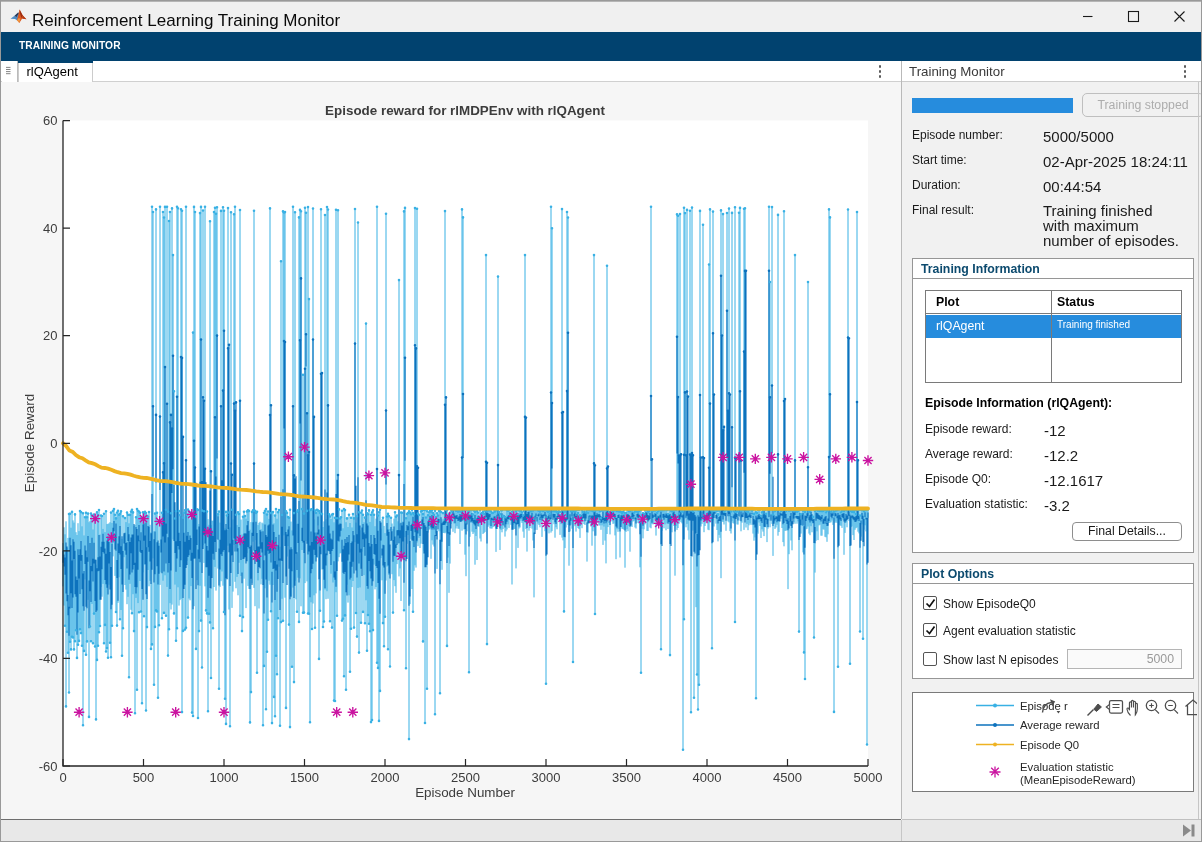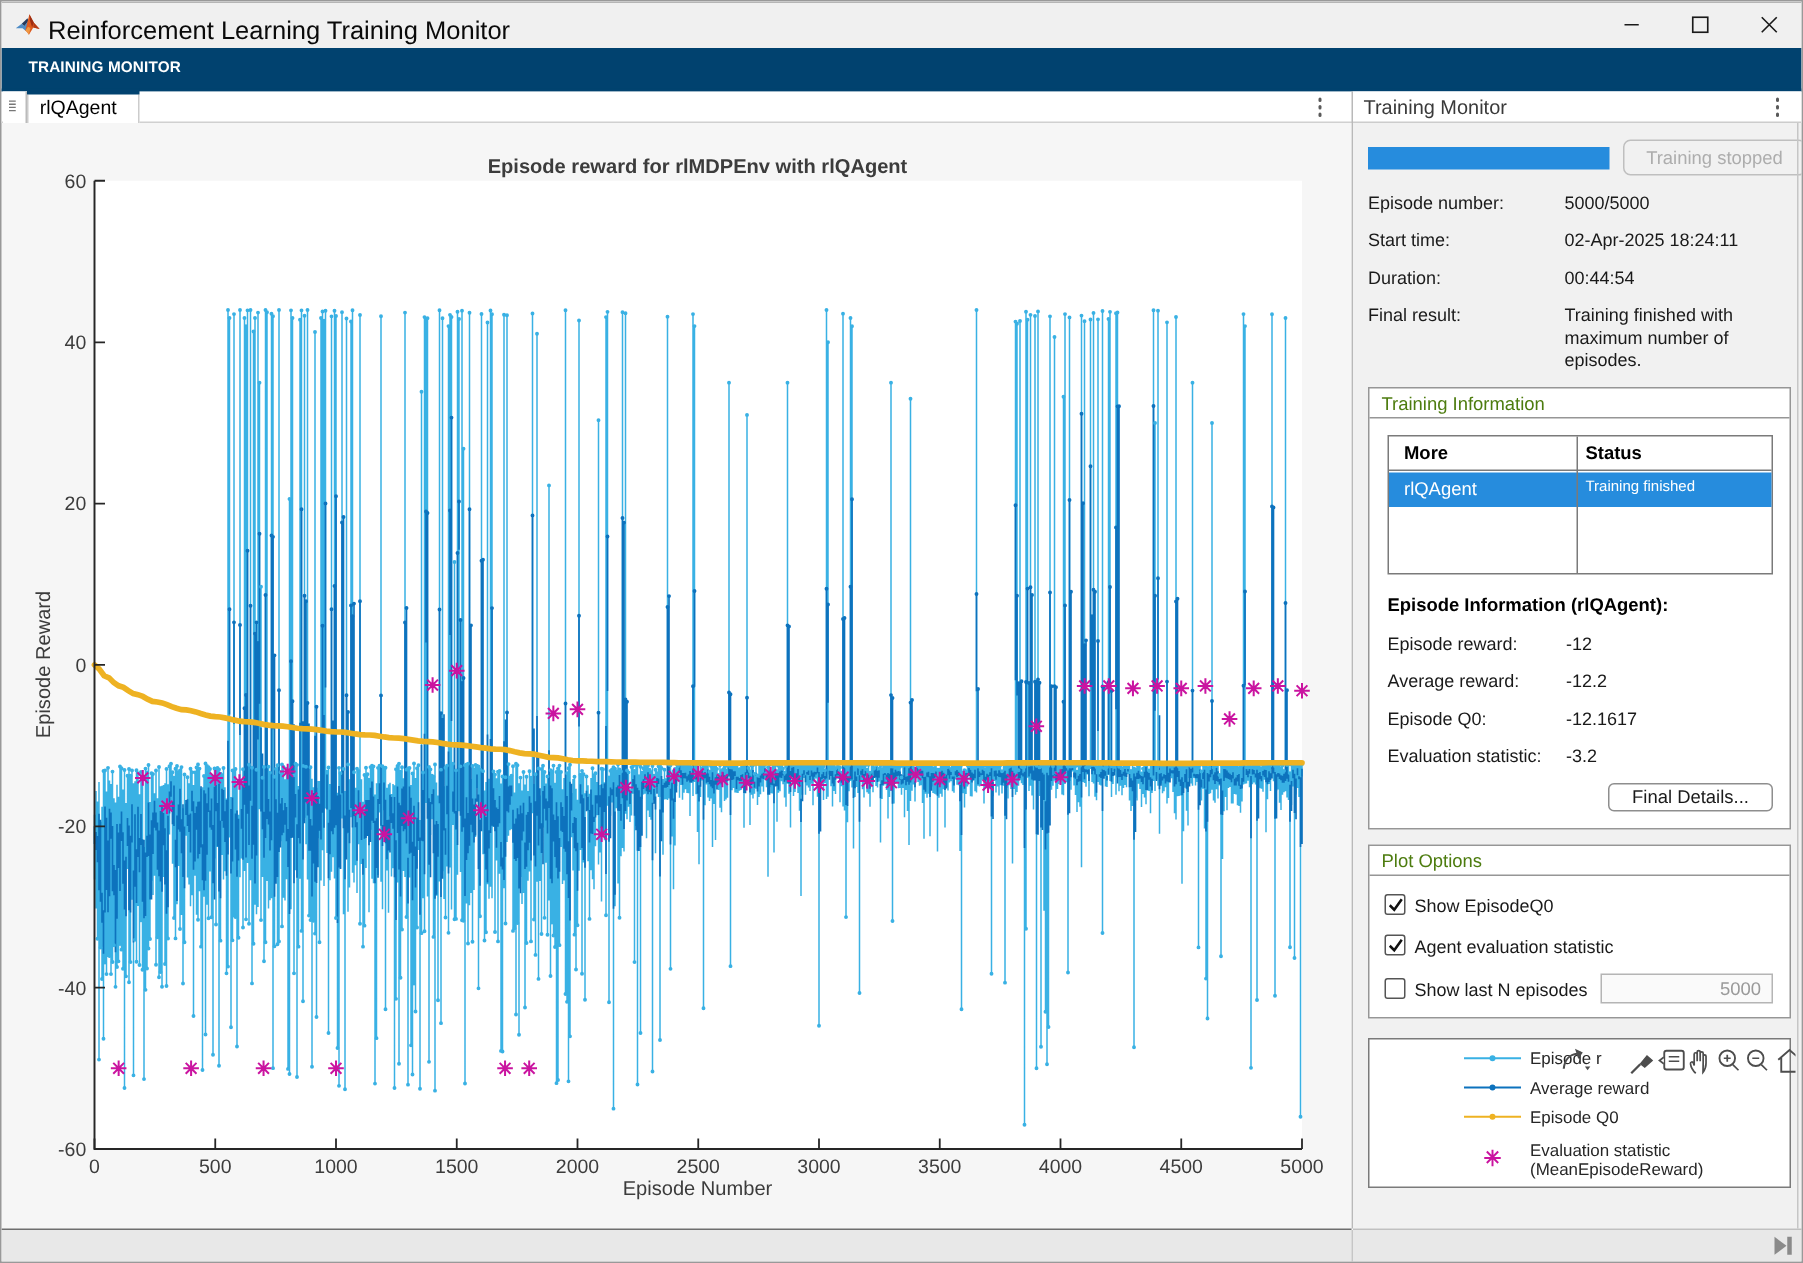--- a/index.html
+++ b/index.html
@@ -12,23 +12,23 @@
 .tabrow{left:0;top:59.5px;width:1200px;height:21.5px;background:#fff;border-bottom:1px solid #d0d0d0}
 .griptab{left:1px;top:59.5px;width:15.6px;height:21.5px;background:#fff;border-right:1px solid #bbb}
 .tab{left:17px;top:61.5px;width:74.5px;height:19.5px;background:#fff;border-left:1px solid #ccc;border-right:1px solid #ccc;font-size:13px;color:#000;padding-left:7.5px;line-height:18px}
 .tabblue{left:17px;top:58px;width:74.5px;height:3.5px;background:#01426f}
 .panelhead{left:901px;top:59.5px;width:299px;height:21.5px;background:#fff;border-bottom:1px solid #ccc}
 .panelhead span{position:absolute;left:7px;top:3px;font-size:13.3px;color:#3a3a3a}
 .divider{left:900px;top:59.5px;width:1px;height:758.5px;background:#b9b9b9}
 .rpanel{left:901px;top:81px;width:299px;height:737px;background:#f1f1f1}
 .dots3{font-size:0;line-height:0}.dots3 i{display:block;width:2.8px;height:2.8px;background:#5a5a5a;border-radius:50%;margin:0 auto 2.3px}
 .label{font-size:12px;color:#1a1a1a}
-.value{font-size:12px;color:#1a1a1a}
+.value{font-size:15px;color:#1a1a1a}
 .groupbox{position:absolute;background:#fff;border:1px solid #969696}
-.grouphead{height:20px;border-bottom:1px solid #969696;font-size:12.3px;font-weight:normal;color:#4d7c0f;padding:3px 0 0 8px}
+.grouphead{height:20px;border-bottom:1px solid #969696;font-size:12.3px;font-weight:bold;color:#0c4a6e;padding:3px 0 0 8px}
 .btn{position:absolute;border:1px solid #bfbfbf;border-radius:5px;font-size:12.3px;text-align:center;background:transparent}
 .cb{position:absolute;width:13.5px;height:13.5px;border:1.4px solid #555;border-radius:2px;background:#fff}
 </style></head><body>
 
 <div class="abs titlebar"></div>
 <svg class="abs" style="left:9px;top:7px" width="17" height="17" viewBox="0 0 17 17">
  <polygon points="0.5,10.8 4.5,7.8 6.3,9.3 9,5.8 10.5,8.6 7.2,12.6 5,10.9" fill="#4e8cc6"></polygon>
  <polygon points="4.5,7.8 8.3,4.2 9,5.8 6.3,9.3" fill="#243a5e"></polygon>
  <polygon points="6.9,12.4 9.6,1.5 12.6,7.2 16.4,11.3 12.2,10.4 9.3,15.1 8,13.3" fill="#dd5b20"></polygon>
  <polygon points="9.6,1.5 12.6,7.2 11.4,10.2 9.9,5.3" fill="#9e2d12"></polygon>
@@ -118,21 +118,21 @@
 <div class="abs value" style="left:1042px;top:152px">02-Apr-2025 18:24:11</div>
 <div class="abs label" style="left:911px;top:177px">Duration:</div>
 <div class="abs value" style="left:1042px;top:177px">00:44:54</div>
 <div class="abs label" style="left:911px;top:202px">Final result:</div>
 <div class="abs value" style="left:1042px;top:202px;width:140px;line-height:15.2px">Training finished with maximum number of episodes.</div>
 
 <div class="groupbox" style="left:911px;top:257px;width:282px;height:295px">
  <div class="grouphead">Training Information</div>
  <div style="position:absolute;left:12px;top:31px;width:257px;height:93px;border:1px solid #7a7a7a;background:#fff">
    <div style="position:absolute;left:0;top:0;width:100%;height:23px;border-bottom:1px solid #7a7a7a">
-     <span style="position:absolute;left:10px;top:4px;font-size:12.3px;font-weight:bold">More</span>
+     <span style="position:absolute;left:10px;top:4px;font-size:12.3px;font-weight:bold">Plot</span>
      <span style="position:absolute;left:131px;top:4px;font-size:12.3px;font-weight:bold">Status</span>
    </div>
    <div style="position:absolute;left:0;top:24px;width:100%;height:23px;background:#268cdd">
      <span style="position:absolute;left:10px;top:4px;font-size:12.3px;color:#fff">rlQAgent</span>
      <span style="position:absolute;left:131px;top:4px;font-size:10px;color:#fff">Training finished</span>
    </div>
    <div style="position:absolute;left:125px;top:0;width:1px;height:100%;background:#7a7a7a"></div>
  </div>
  <div style="position:absolute;left:12px;top:137px;font-size:12.3px;font-weight:bold">Episode Information (rlQAgent):</div>
  <div class="label" style="position:absolute;left:12px;top:163px">Episode reward:</div>

